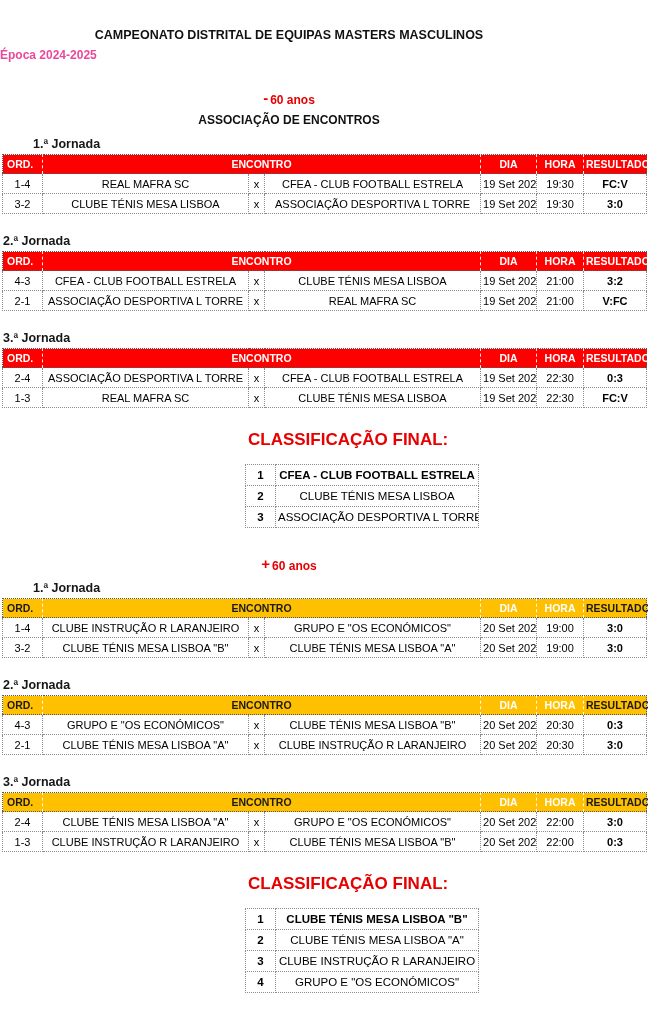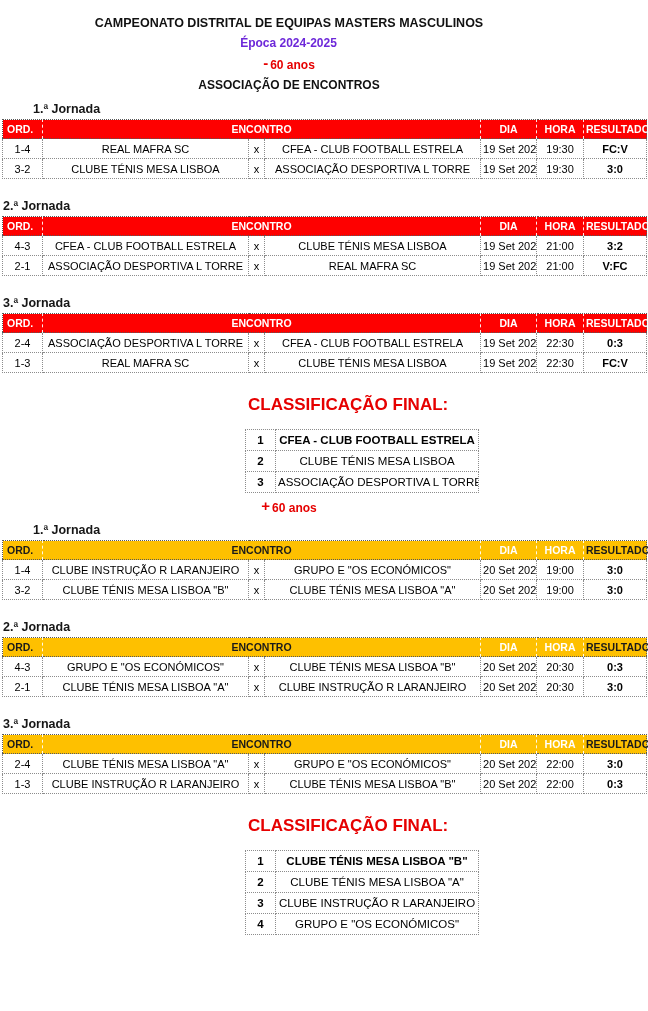--- a/index.html
+++ b/index.html
@@ -4,28 +4,28 @@
 <style>
   * { box-sizing: border-box; }
   html, body {
     margin: 0; padding: 0;
     width: 648px; height: 1011px;
     background: #ffffff;
     font-family: "Liberation Sans", sans-serif;
     color: #000;
     overflow: hidden;
   }
-  .doc { width: 648px; padding-top: 16px; }
+  .doc { width: 648px; padding-top: 28px; }
 
   .center-col { width: 578px; text-align: center; }
 
   .doc-title { font-size: 12.5px; font-weight: bold; color: #111; }
-  .season-line { width: 577px; text-align: center; margin-top: 6px;
-                 font-size: 12px; font-weight: bold; color: #6d28d9; }
-  .age-heading { margin-top: 5px; font-size: 12px; font-weight: bold; color: #e60000; }
+  .season-line { width: 577px; text-align: left; margin-top: 6px;
+                 font-size: 12px; font-weight: bold; color: #ec4899; }
+  .age-heading { margin-top: 28px; font-size: 12px; font-weight: bold; color: #e60000; }
   .age-heading .sign { font-size: 15px; position: relative; top: -1px; margin-right: 2px; }
   .section-2 .age-heading { }
   .cal-heading { margin-top: 6px; font-size: 12px; font-weight: bold; color: #111; }
 
   .round-label { margin: 20px 0 3px 3px; font-size: 12.5px; font-weight: bold; color: #161616; }
   .round-first .round-label { margin-top: 10px; margin-left: 33px; }
   .section-2 .round-first .round-label { margin-top: 8px; }
 
   table.fixture-table {
     border-collapse: collapse;

